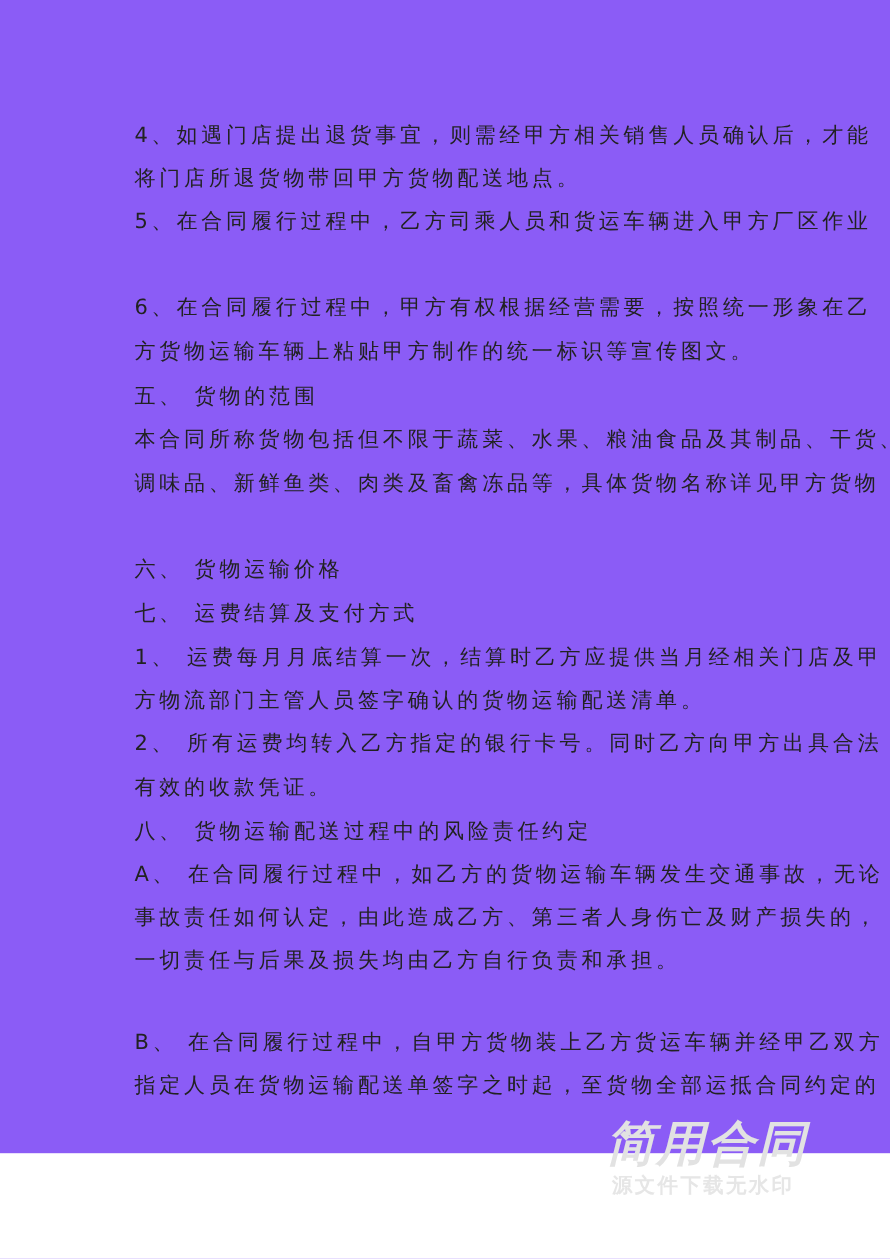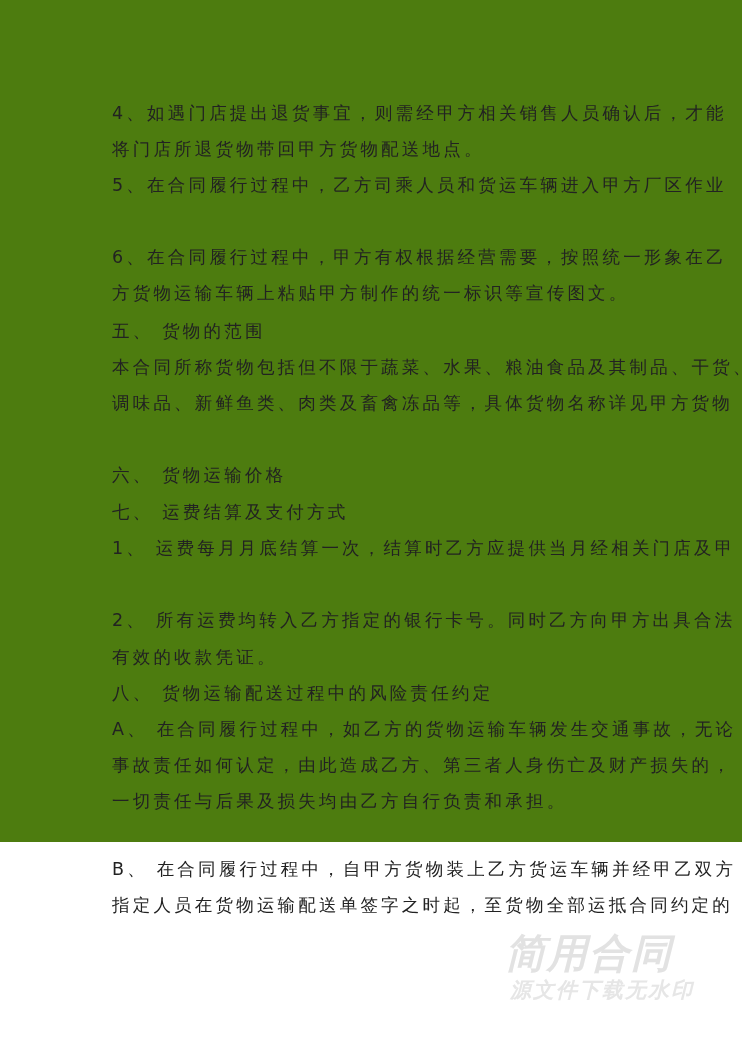--- a/index.html
+++ b/index.html
@@ -1,52 +1,53 @@
 <!DOCTYPE html>
 <html><head>
   <meta charset="utf-8">
   <style>
     html, body { margin: 0; padding: 0; }
     body {
       width: 742px; height: 1049px; background: #ffffff; position: relative; overflow: hidden;
       font-family: "DejaVu Sans", "Liberation Sans", sans-serif;
       color: #1e1e1e;
     }
-    .page { position: absolute; left: 0; top: 0; width: 742px; height: 842px; background: #4d7c0f; }
+    .page { position: absolute; left: 0; top: 0; width: 742px; height: 961px; background: #8b5cf6; }
     .line {
       position: absolute; left: 112px; width: 530px;
       font-size: 17.5px; letter-spacing: 3.2px; white-space: nowrap; line-height: 24px;
       color: #222;
     }
     .watermark-title {
       position: absolute; left: 505px; top: 926px; font-size: 40px; font-weight: bold; font-style: italic;
       color: #e2e2e2; letter-spacing: 2px; white-space: nowrap;
       font-family: "DejaVu Sans", sans-serif;
     }
     .watermark-sub {
-      position: absolute; left: 510px; top: 976px; font-size: 21px; font-weight: bold; font-style: italic;
+      position: absolute; left: 510px; top: 976px; font-size: 17px; font-weight: bold; 
       color: #e6e6e6; letter-spacing: 2px; white-space: nowrap;
       font-family: "DejaVu Sans", sans-serif;
     }
   </style>
 </head>
 <body>
 
 <div class="page">
   <div class="line" style="top:101px">4、如遇门店提出退货事宜，则需经甲方相关销售人员确认后，才能</div>
   <div class="line" style="top:137px">将门店所退货物带回甲方货物配送地点。</div>
   <div class="line" style="top:173px">5、在合同履行过程中，乙方司乘人员和货运车辆进入甲方厂区作业</div>
   <div class="line" style="top:245px">6、在合同履行过程中，甲方有权根据经营需要，按照统一形象在乙</div>
   <div class="line" style="top:281px">方货物运输车辆上粘贴甲方制作的统一标识等宣传图文。</div>
   <div class="line" style="top:319px">五、 货物的范围</div>
   <div class="line" style="top:355px">本合同所称货物包括但不限于蔬菜、水果、粮油食品及其制品、干货、</div>
   <div class="line" style="top:391px">调味品、新鲜鱼类、肉类及畜禽冻品等，具体货物名称详见甲方货物</div>
   <div class="line" style="top:463px">六、 货物运输价格</div>
   <div class="line" style="top:500px">七、 运费结算及支付方式</div>
   <div class="line" style="top:536px">1、 运费每月月底结算一次，结算时乙方应提供当月经相关门店及甲</div>
+  <div class="line" style="top:572px">方物流部门主管人员签字确认的货物运输配送清单。</div>
   <div class="line" style="top:608px">2、 所有运费均转入乙方指定的银行卡号。同时乙方向甲方出具合法</div>
   <div class="line" style="top:645px">有效的收款凭证。</div>
   <div class="line" style="top:681px">八、 货物运输配送过程中的风险责任约定</div>
   <div class="line" style="top:717px">A、 在合同履行过程中，如乙方的货物运输车辆发生交通事故，无论</div>
   <div class="line" style="top:753px">事故责任如何认定，由此造成乙方、第三者人身伤亡及财产损失的，</div>
   <div class="line" style="top:789px">一切责任与后果及损失均由乙方自行负责和承担。</div>
   <div class="line" style="top:893px">指定人员在货物运输配送单签字之时起，至货物全部运抵合同约定的</div>
   <div class="line" style="top:857px">B、 在合同履行过程中，自甲方货物装上乙方货运车辆并经甲乙双方</div>
 
   <div class="watermark-title">简用合同</div>

